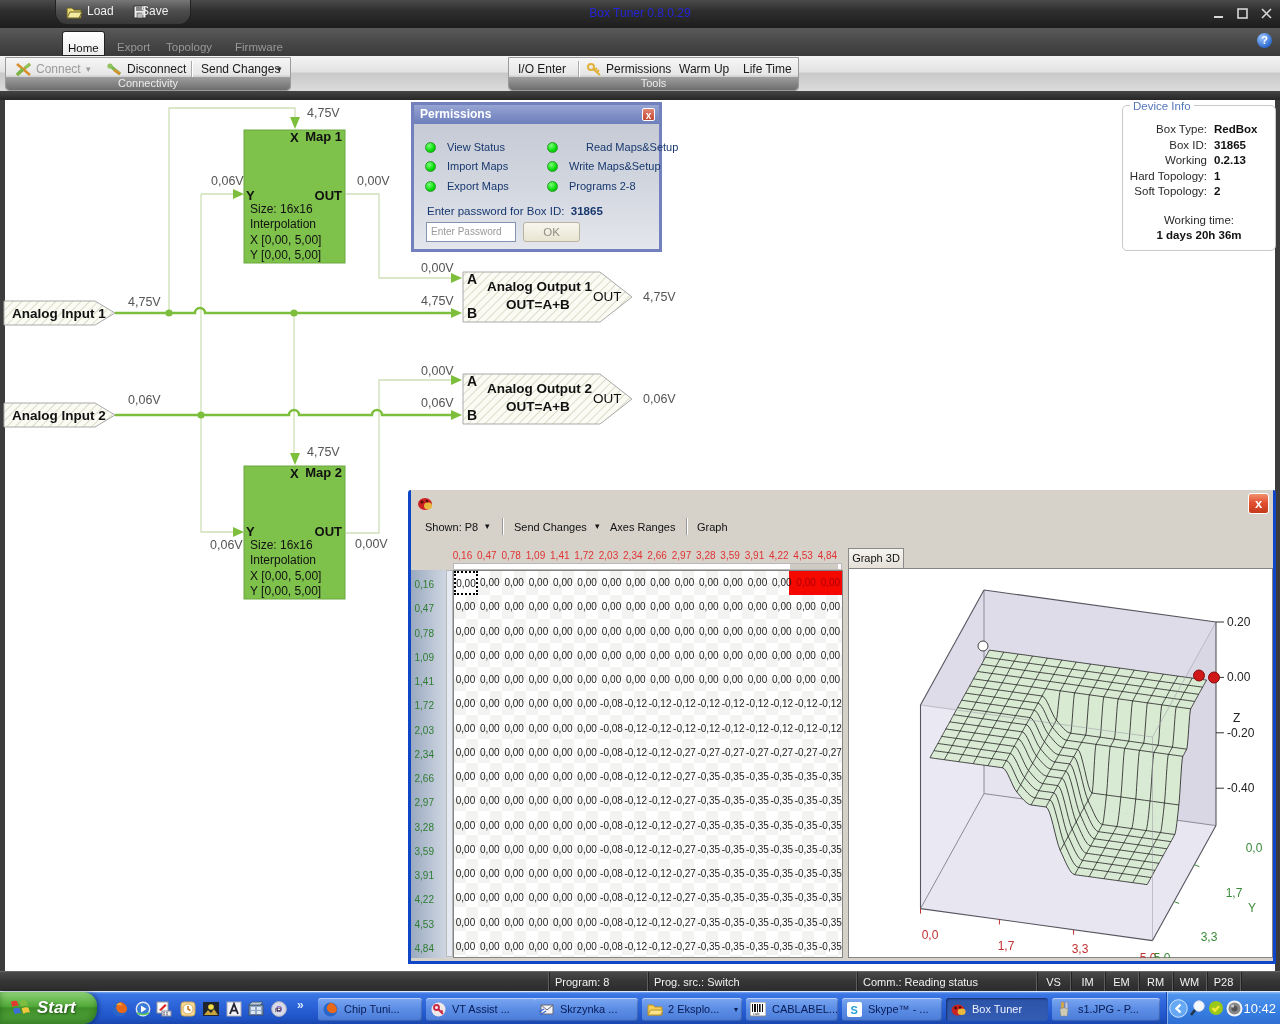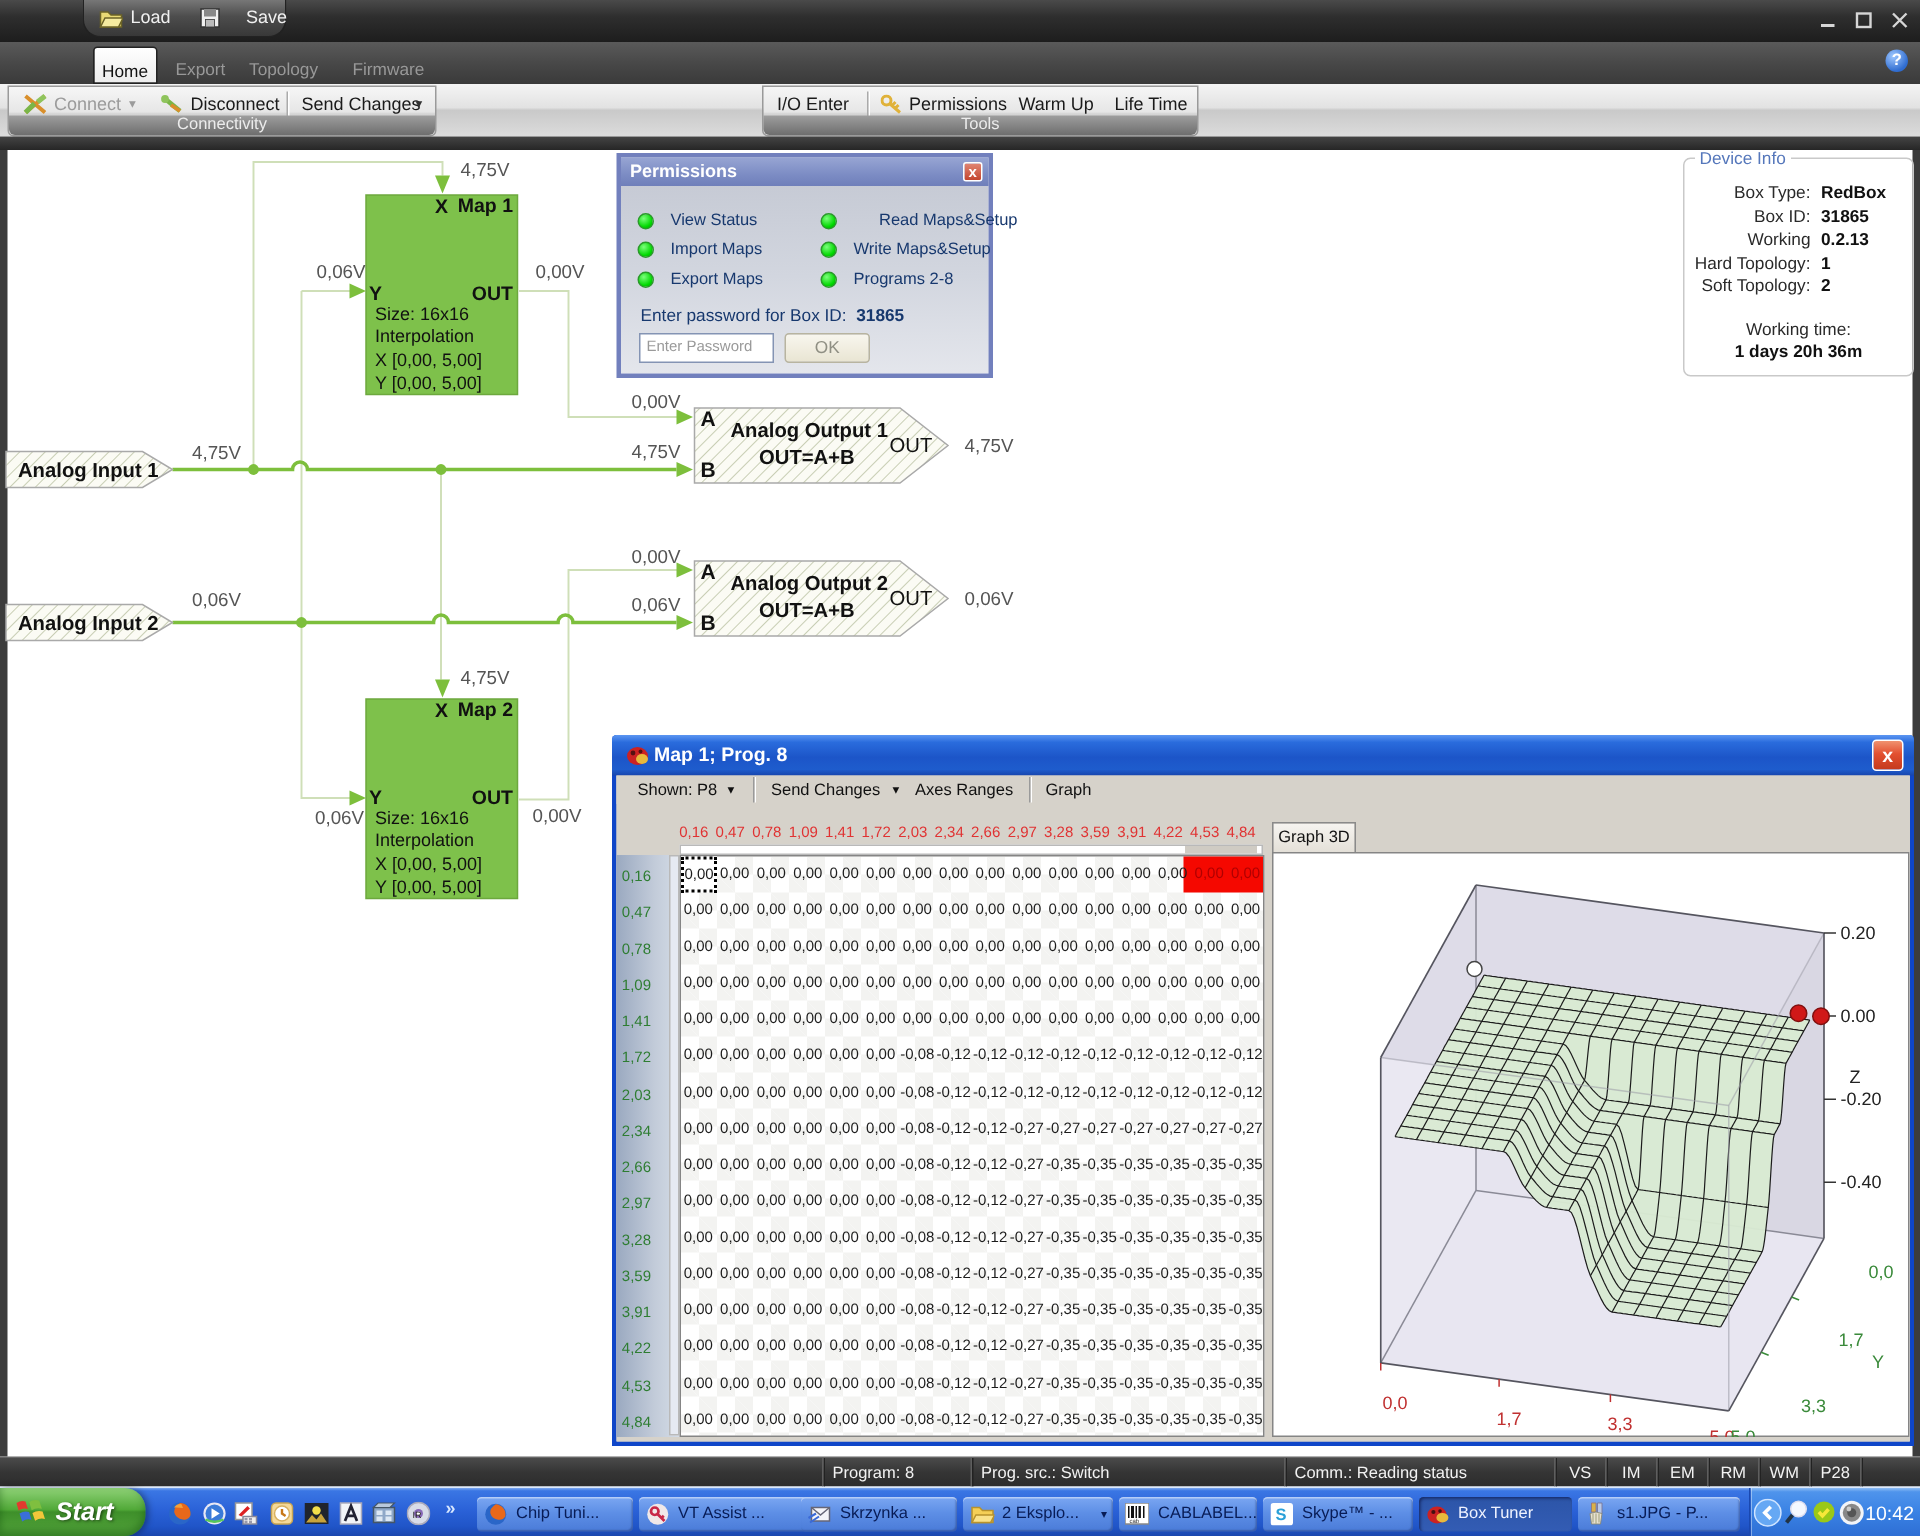--- a/index.html
+++ b/index.html
@@ -72,22 +72,23 @@
 <svg class="abs" style="left:10px;top:5px" width="16" height="14">
         <path d="M1 3 h5 l2 2 h7 v8 h-14 z" fill="#E8D975" stroke="#6b6327" stroke-width="1"></path>
         <path d="M1 13 l3 -6 h12 l-3 6 z" fill="#F5EBA0" stroke="#6b6327" stroke-width="1"></path>
       </svg>
 <span class="abs" style="left:31px;top:4px">Load</span>
 <svg class="abs" style="left:77px;top:5px" width="14" height="14">
         <rect x="1" y="1" width="12" height="12" fill="#efefef" stroke="#333"></rect>
         <rect x="3" y="1" width="8" height="5" fill="#888"></rect>
         <rect x="4" y="8" width="6" height="5" fill="#bbb" stroke="#444" stroke-width=".6"></rect>
       </svg>
-<span class="abs" style="left:108px;top:4px">Save</span>
+<span class="abs" style="left:85px;top:4px">Save</span>
     </div>
+<div id="apptitle" class="abs">Box Tuner 0.8.0.29</div>
 <svg class="abs" style="right:4px;top:8px" width="64" height="12">
 <rect x="2" y="8" width="9" height="2" fill="#d6d6d6"></rect>
 <rect x="26" y="1" width="9" height="9" fill="none" stroke="#d6d6d6" stroke-width="1.6"></rect>
 <path d="M50 1 l9 9 M59 1 l-9 9" stroke="#d6d6d6" stroke-width="1.6"></path>
     </svg>
   </div>
 <div id="tabrow" class="abs">
     <div id="tab-home" class="tab abs" style="left:62px">Home</div>
     <div class="tab abs" style="left:112px">Export</div>
     <div class="tab abs" style="left:161px">Topology</div>
@@ -233,21 +234,20 @@
 <span class="devrow abs" style="top:48px;left:0px">Working</span>
     <span class="devval abs" style="top:48px">0.2.13</span>
 <span class="devrow abs" style="top:64px;left:0px">Hard Topology:</span>
     <span class="devval abs" style="top:64px">1</span>
 <span class="devrow abs" style="top:79px;left:0px">Soft Topology:</span>
     <span class="devval abs" style="top:79px">2</span>
 <div class="abs" style="top:108px;width:100%;text-align:center;font-size:11.5px;color:#2a2a2a">Working time:</div>
 <div class="abs" style="top:123px;width:100%;text-align:center;font-size:11.5px;font-weight:bold;color:#111">1 days 20h 36m</div>
 </div>
 <div id="mapwin" class="abs">
-<div id="maptitle" class="abs">Map 1; Prog. 8</div>
 <svg class="abs" style="left:6px;top:5px" width="17" height="16">
       <ellipse cx="8" cy="9" rx="7" ry="6" fill="#cc2222"></ellipse>
       <ellipse cx="11" cy="11" rx="4" ry="3.4" fill="#e8b93c"></ellipse>
       <circle cx="5" cy="7" r="1.6" fill="#511"></circle>
       <circle cx="10" cy="6" r="1.3" fill="#511"></circle>
     </svg>
 <div id="mapx" class="abs">x</div>
 <div id="maptools" class="abs">
       <span class="abs" style="left:14px;top:4px">Shown: P8</span>
       <span class="abs" style="left:74px;top:4px;font-size:9px">▾</span>

